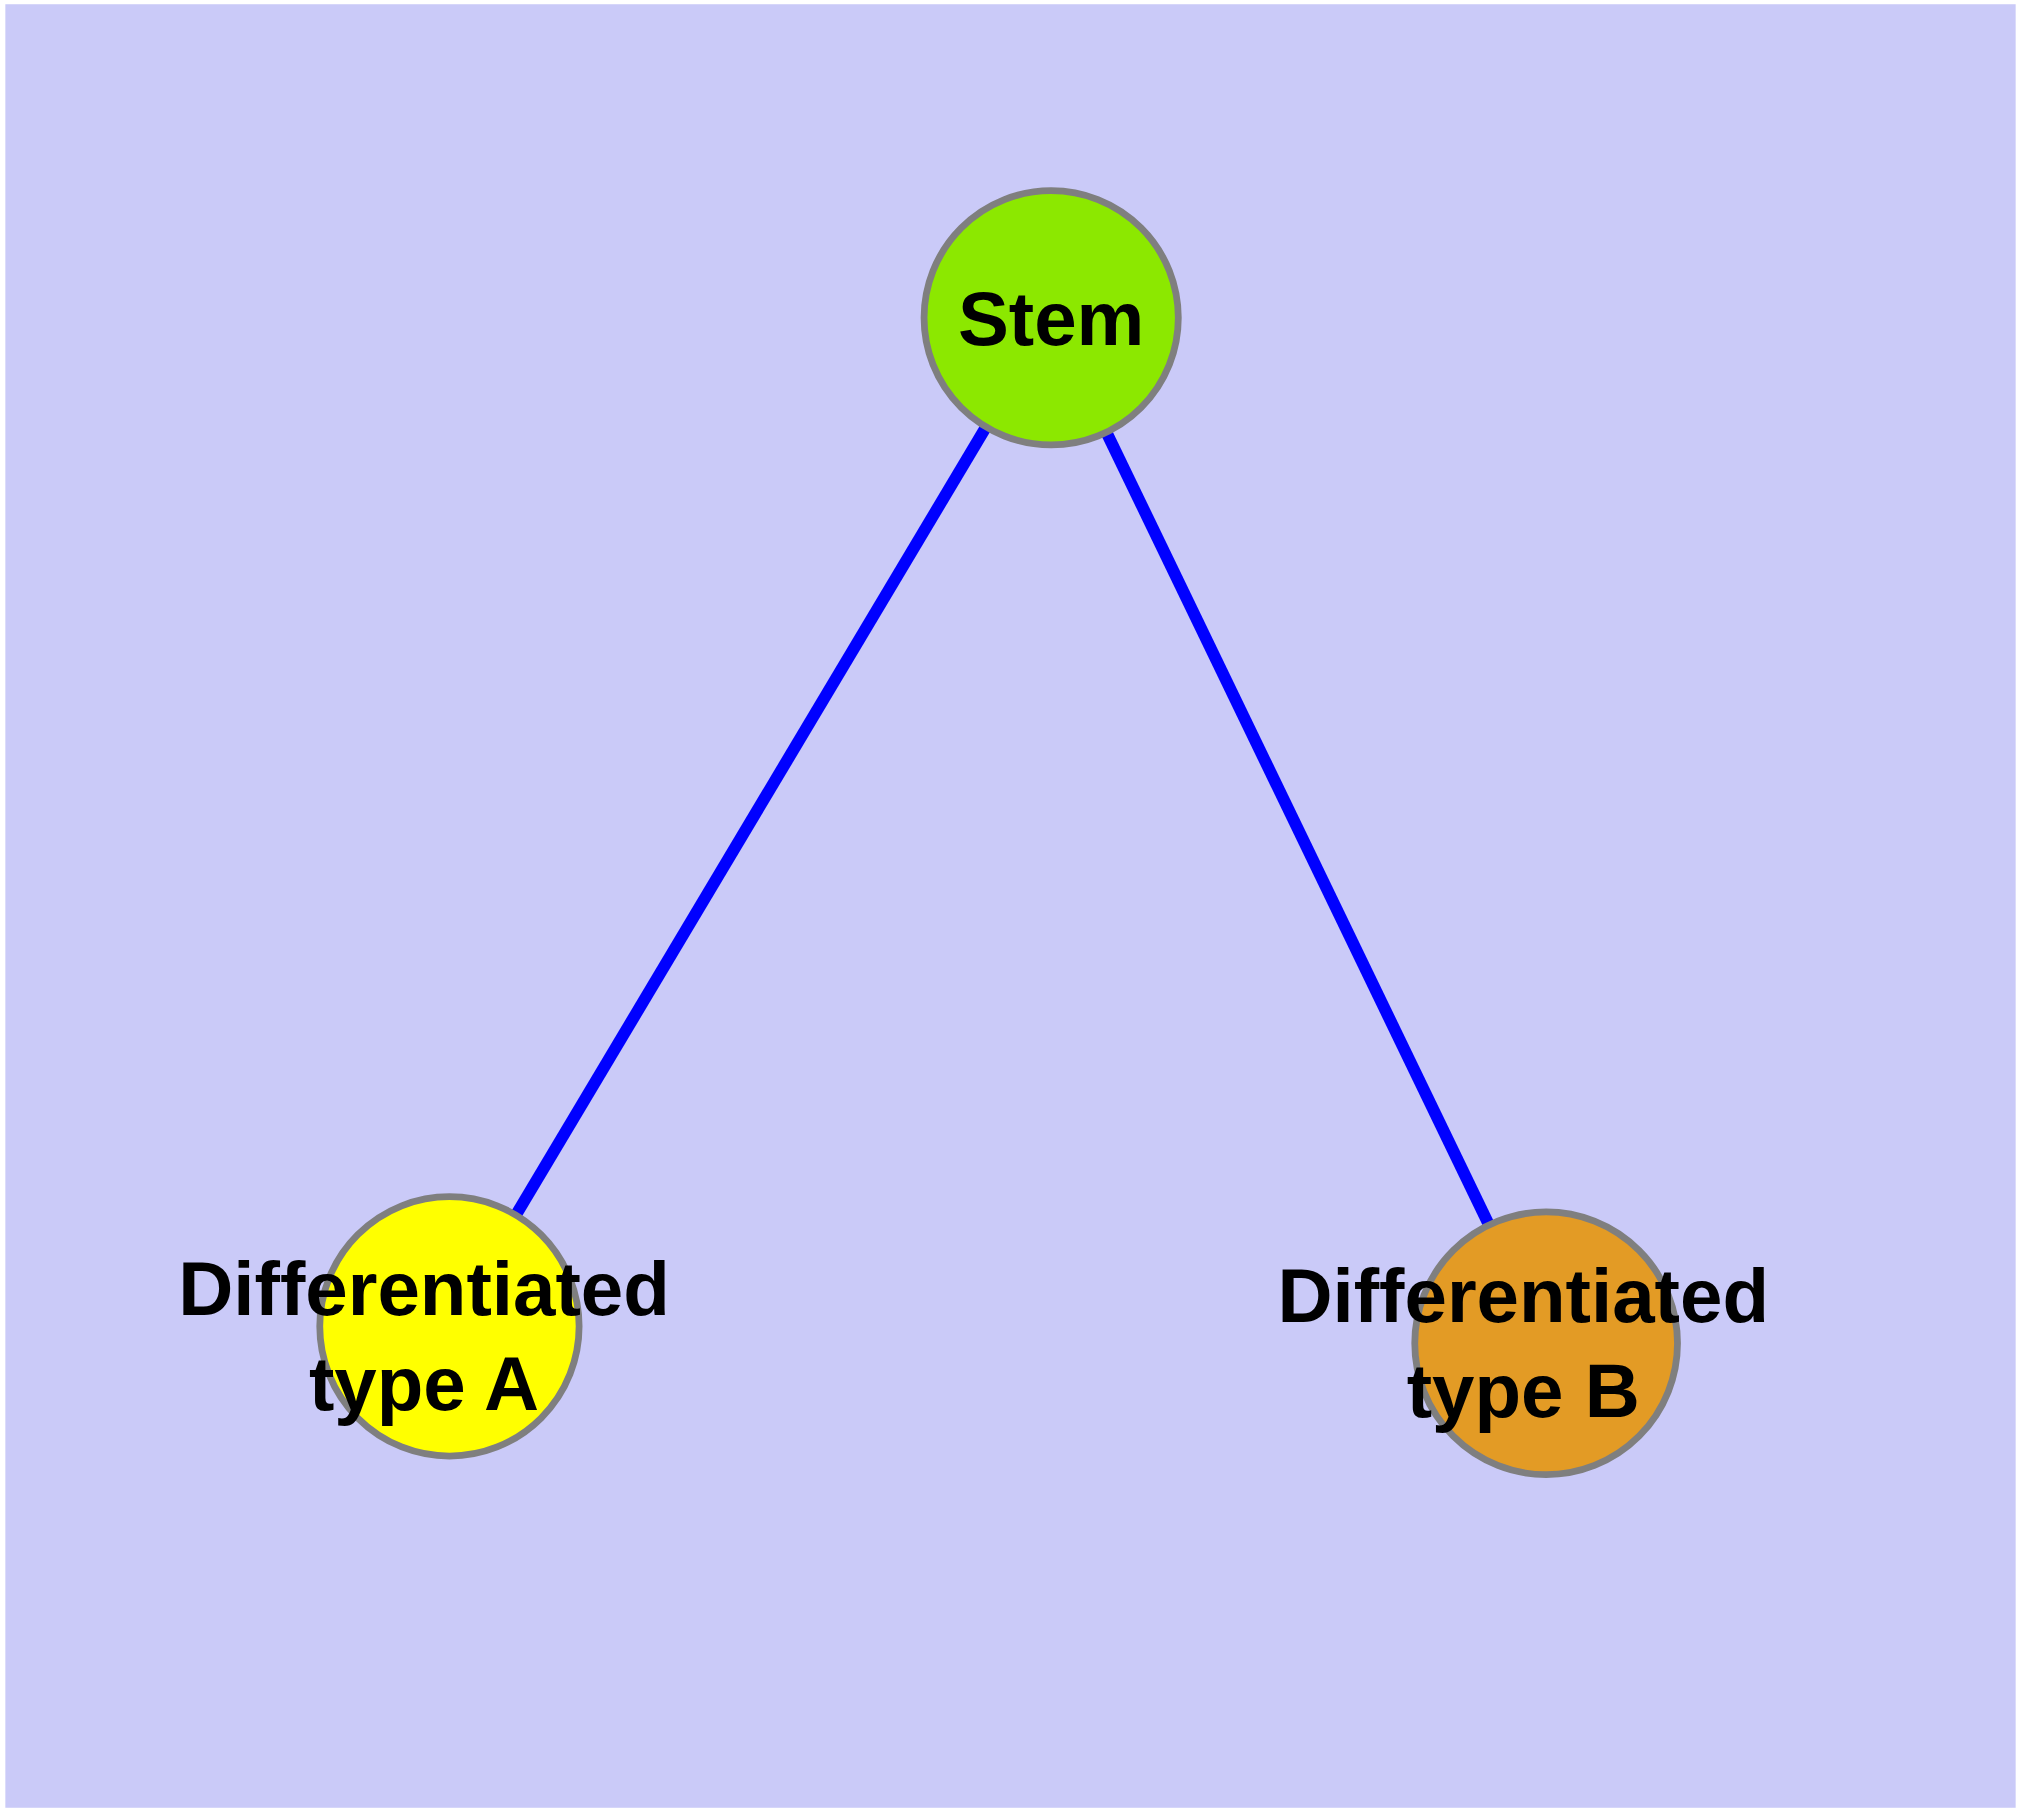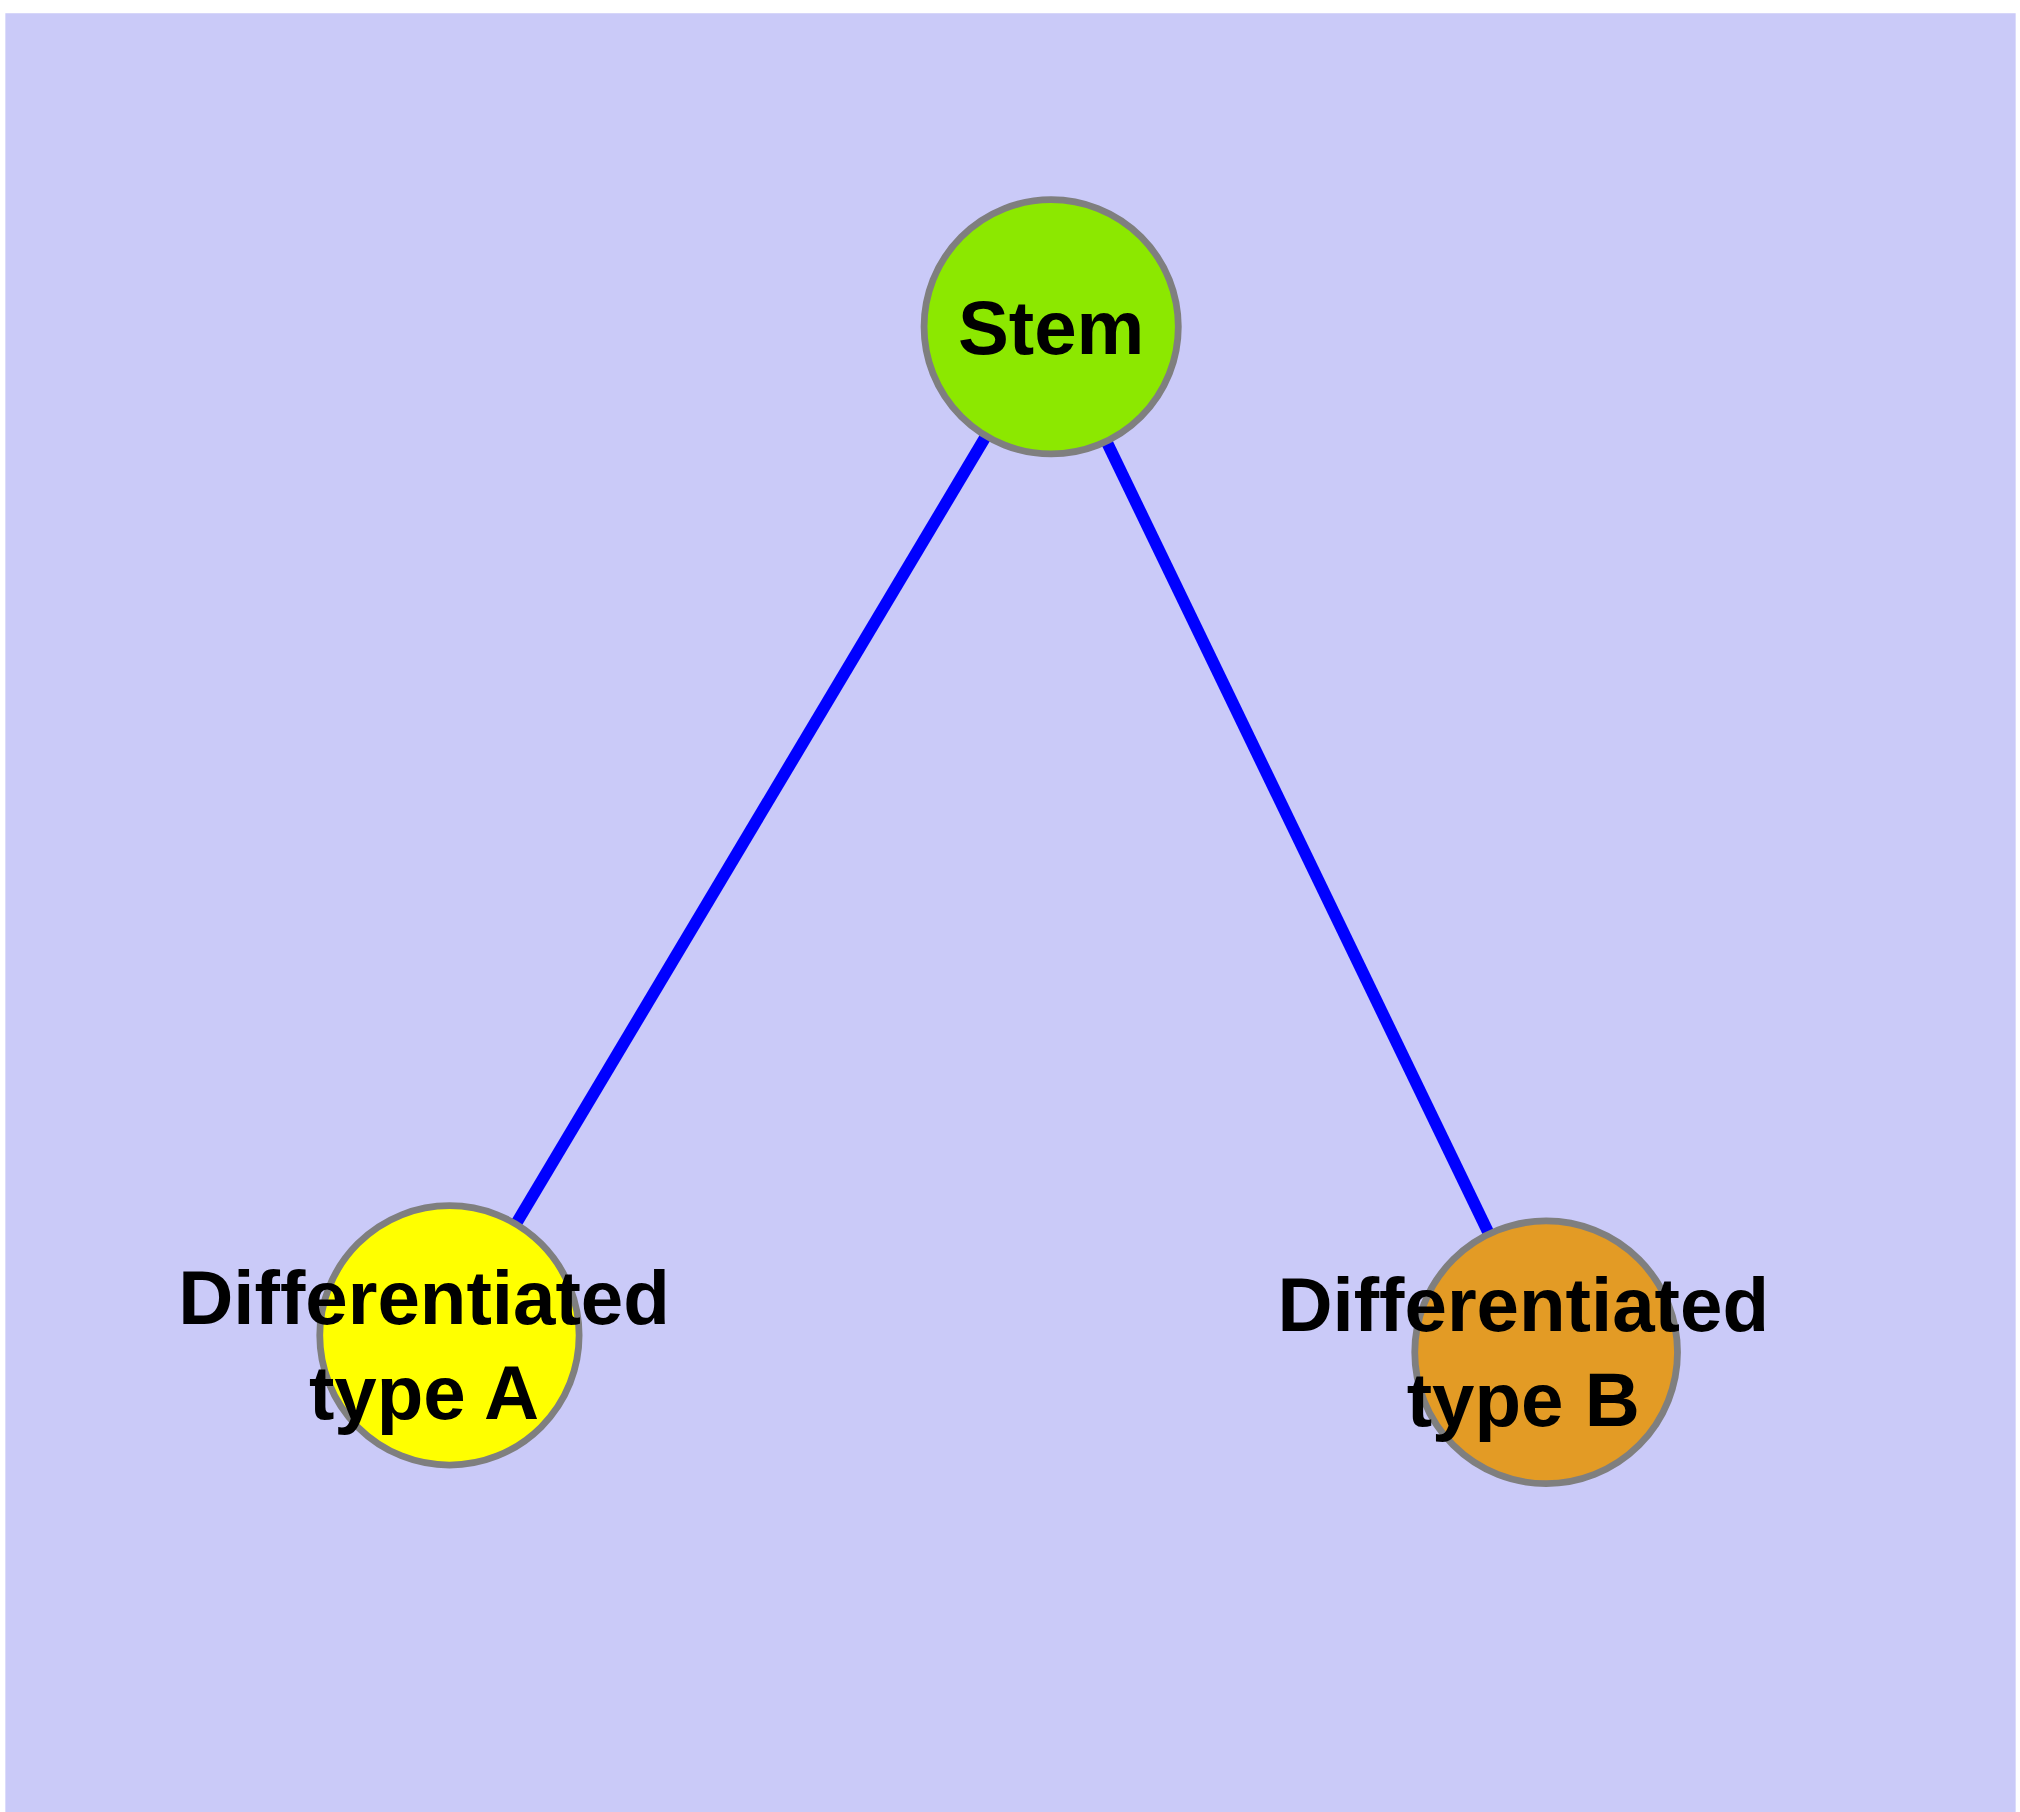--- a/index.html
+++ b/index.html
@@ -8,21 +8,20 @@
     background: #ffffff;
     width: 2021px;
     height: 1812px;
     overflow: hidden;
     font-family: "Liberation Sans", sans-serif;
   }
   .diagram-wrap {
     position: relative;
     width: 2021px;
     height: 1396px;
-    margin-top: 9px;
   }
   svg {
     display: block;
   }
   .node-label {
     font-family: "Liberation Sans", sans-serif;
     font-weight: bold;
     font-size: 90px;
     text-anchor: middle;
   }

